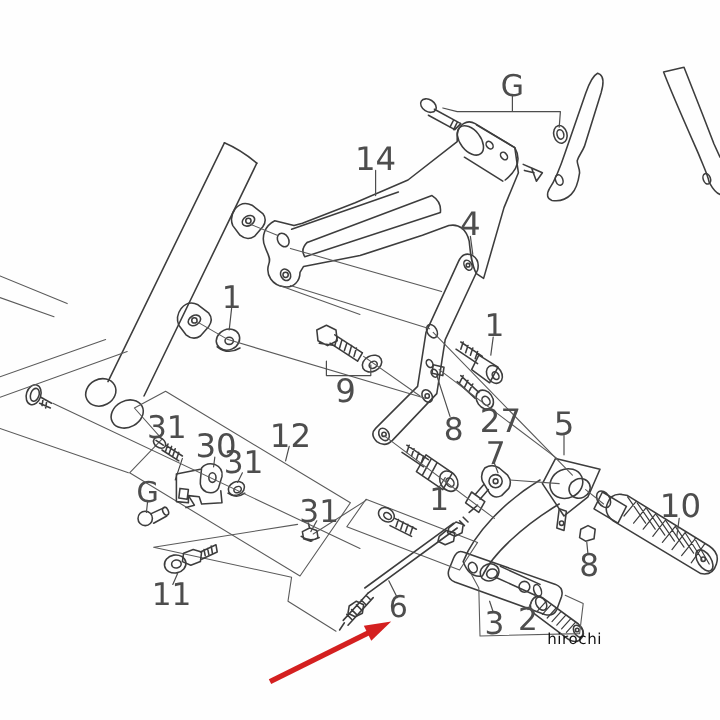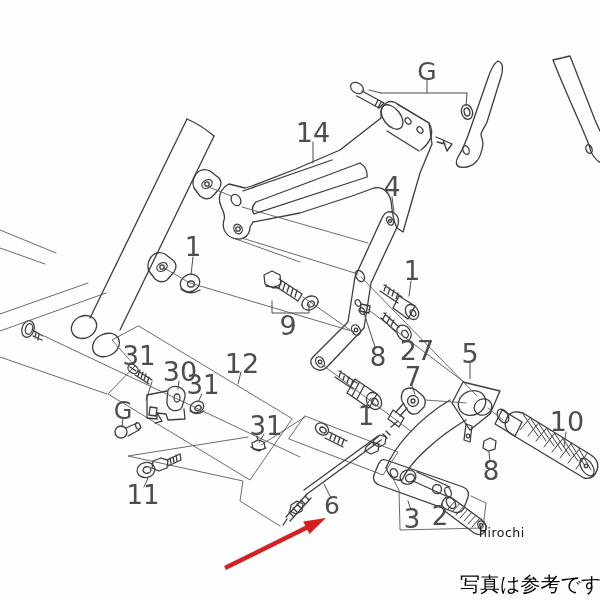--- a/index.html
+++ b/index.html
@@ -10,21 +10,21 @@
   .canvas{position:relative;width:600px;height:600px;background:var(--background);
           font-family:"DejaVu Sans",sans-serif;overflow:hidden;}
   svg{position:absolute;left:0;top:0;}
   .art path,.art line,.art ellipse,.art circle,.art polyline{
     fill:none;stroke:var(--line);stroke-width:1.3;stroke-linecap:round;stroke-linejoin:round;}
   .thin path,.thin line,.thin polyline{stroke-width:0.9;stroke:var(--phantom);}
   .leader path{stroke-width:1;stroke:var(--label);}
   .filldot{fill:var(--line);stroke:none;}
   .whitefill{fill:#fff;}
   .plabel{fill:var(--label);font-family:"DejaVu Sans",sans-serif;text-anchor:middle;}
-  .watermark{position:absolute;left:479px;top:525px;font-size:12.5px;color:var(--caption);
+  .watermark{position:absolute;left:456px;top:525px;font-size:12.5px;color:var(--caption);
              letter-spacing:0.5px;}
   .note{position:absolute;left:460px;top:571px;font-size:20px;color:#000;font-weight:500;
         letter-spacing:0px;white-space:nowrap;}
 </style>
 </head>
 <body>
 
 <div class="canvas">
 <svg width="600" height="600" viewBox="0 0 600 600">
   <defs>
@@ -310,14 +310,13 @@
         <text x="440" y="525.36" font-size="26" class="plabel">2</text>
       </g>
 
   <g id="red-arrow">
         <line x1="225" y1="568" x2="309.8684937449851" y2="525.9858941856509" stroke="#d42020" stroke-width="4.5"></line>
         <polygon points="326,518 309.389340093846,534.0339008816347 303.17808906056194,521.4871737944009" fill="#d42020"></polygon>
       </g>
 </svg>
 
 <div class="watermark">hirochi</div>
-<div class="note">写真は参考です</div>
 </div>
 
 </body></html>

